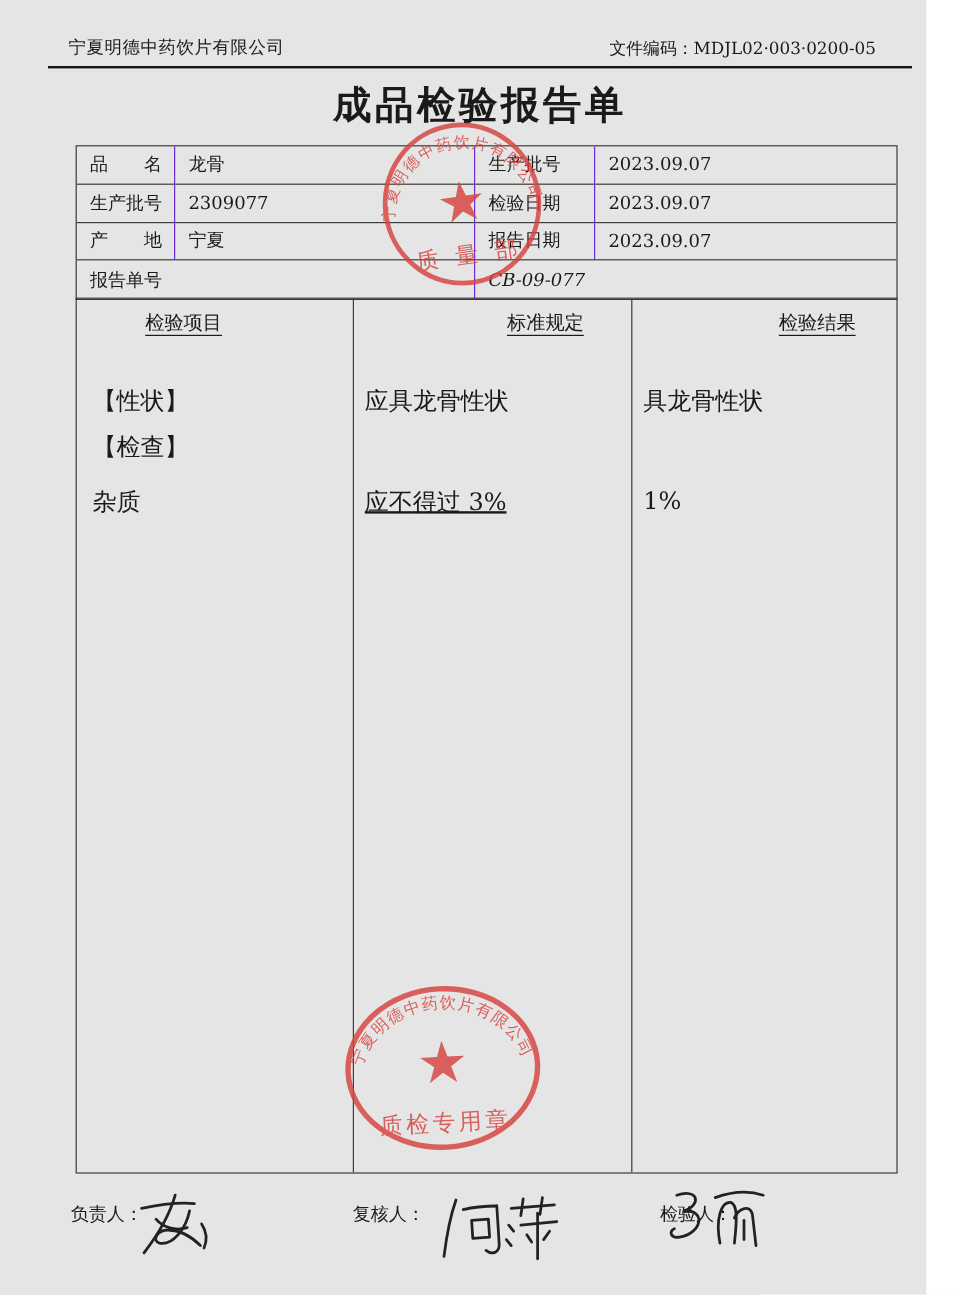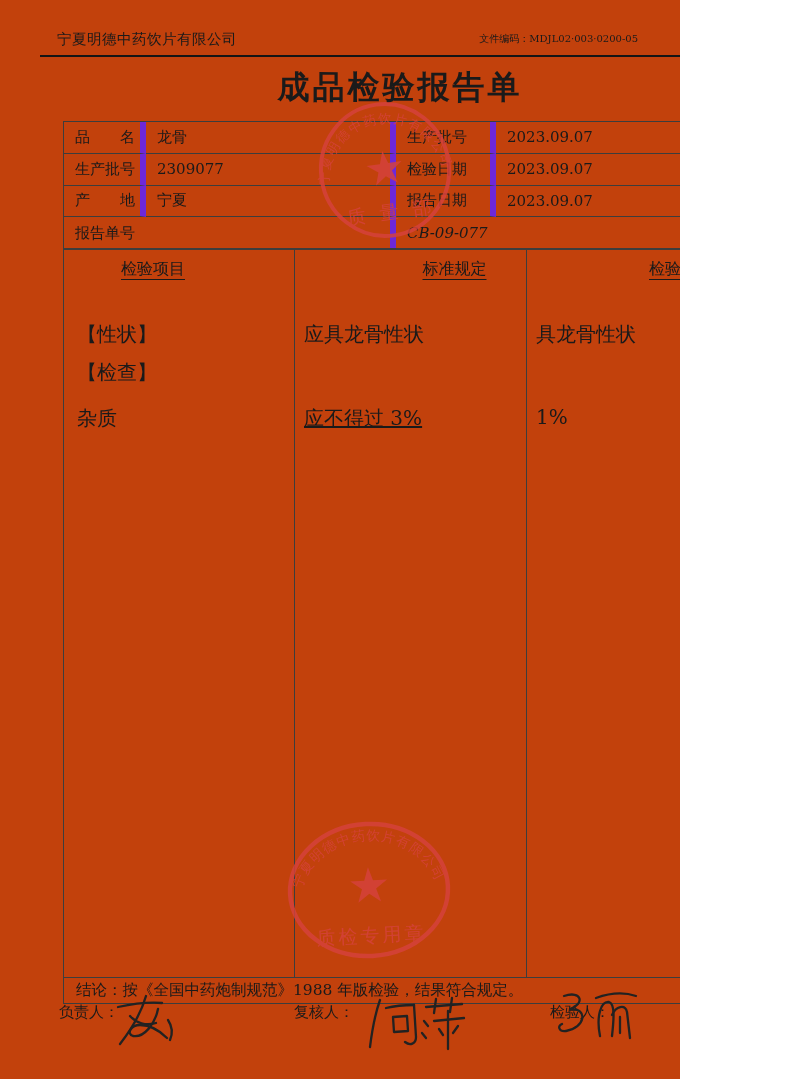--- a/index.html
+++ b/index.html
@@ -1,35 +1,35 @@
 <!DOCTYPE html>
 <html><head>
 <meta charset="utf-8">
 <style>
   html,body{margin:0;padding:0;background:#fff;}
   .page{
-    position:relative;width:680px;height:1079px;background:#c2410c;
+    position:relative;width:772px;height:1079px;background:#e5e5e5;
     font-family:"DejaVu Serif","Liberation Serif",serif;color:#1a1a1a;
     overflow:hidden;
   }
   .abs{position:absolute;}
   
   .company{left:57px;top:30px;font-size:14.5px;letter-spacing:.5px;}
-  .doccode{right:42px;top:32px;font-size:10px;}
+  .doccode{right:42px;top:32px;font-size:14px;}
   .header-rule{left:40px;top:55px;width:720px;height:2px;background:#151515;}
   .doc-title{left:0;top:66px;width:800px;text-align:center;font-size:32px;font-weight:bold;letter-spacing:3px;}
   
   .info-table{
     left:63px;top:121px;width:685px;height:129px;box-sizing:border-box;
     border:1px solid #3d3d3d;display:grid;
     grid-template-columns:82px 250px 100px 1fr;grid-template-rows:repeat(4,1fr);
     font-size:15px;
   }
   .cell{display:flex;align-items:center;box-sizing:border-box;padding:0 8px 0 11px;white-space:nowrap;}
-  .cell.br{border-right:6px solid #6d28d9;}
+  .cell.br{border-right:1px solid #6d28d9;}
   .cell.bb{border-bottom:1px solid #3d3d3d;}
   .cell.span2{grid-column:1/3;}
   .cell.span34{grid-column:3/5;font-style:italic;}
   
   .main-table{
     left:63px;top:248px;width:685px;height:730px;box-sizing:border-box;
     border:1px solid #3d3d3d;font-size:16px;
   }
   .vline{position:absolute;top:0;bottom:0;width:1px;background:#3d3d3d;}
   .vline.v1{left:230px;} .vline.v2{left:462px;}
@@ -94,21 +94,20 @@
     <div class="trow" style="left:240px;top:72px;">应具龙骨性状</div>
     <div class="trow" style="left:472px;top:72px;">具龙骨性状</div>
 
     <div class="trow" style="left:13px;top:110px;">【检查】</div>
 
     <div class="trow" style="left:13px;top:156px;">杂质</div>
     <div class="trow" style="left:240px;top:156px;text-decoration:underline;">应不得过 3%</div>
     <div class="trow" style="left:472px;top:156px;">1%</div>
   </div>
 
-  <div class="abs conclusion">结论：按《全国中药炮制规范》1988 年版检验，结果符合规定。</div>
 
   <div class="abs sig-label" style="left:59px;">负责人：</div>
   <div class="abs sig-label" style="left:294px;">复核人：</div>
   <div class="abs sig-label" style="left:502px;margin-left:48px;">检验人：</div>
 
   <svg class="abs sig-svg" style="left:100px;top:992px;" width="95" height="58" viewBox="0 0 95 58">
     <path d="M46 4 C42 18 34 34 20 52"></path>
     <path d="M18 15 C32 12 50 10 62 11"></path>
     <path d="M30 24 C36 31 46 34 56 31"></path>
     <path d="M58 17 C55 32 44 46 33 44 C26 42 31 33 40 33 C52 33 60 39 67 46"></path>

